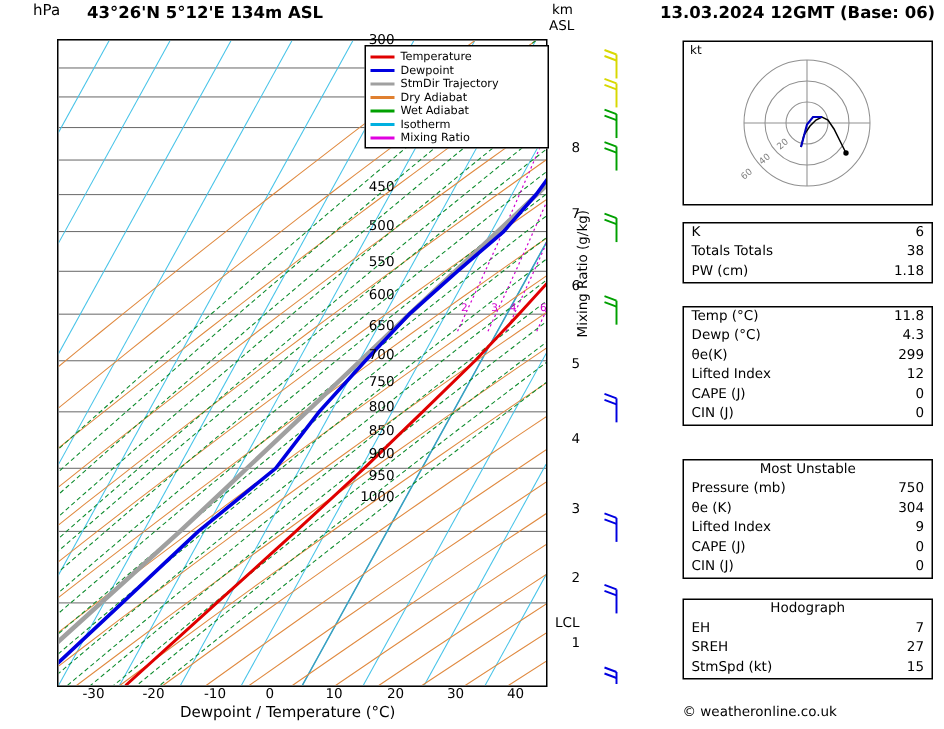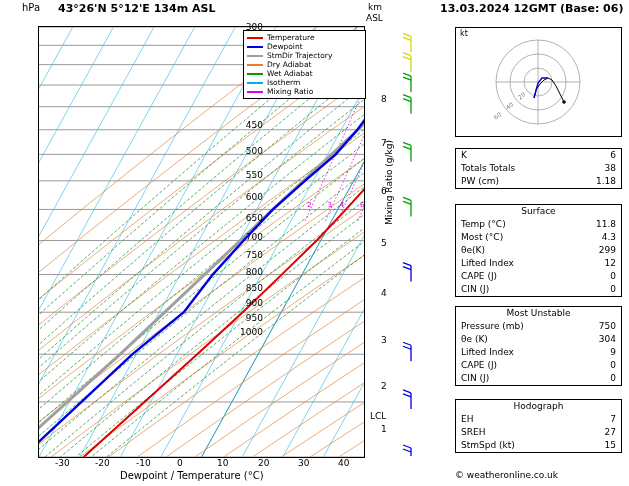--- a/index.html
+++ b/index.html
@@ -249,27 +249,26 @@
     <span>Totals Totals</span>
     <span>38</span>
   </div>
   <div class="trow">
     <span>PW (cm)</span>
     <span>1.18</span>
   </div>
 </div>
 
 <div class="tbl" id="tbl-surface">
-  <div class="thead">Surface</div>
   <div class="trow">
     <span>Temp (°C)</span>
     <span>11.8</span>
   </div>
   <div class="trow">
-    <span>Most (°C)</span>
+    <span>Dewp (°C)</span>
     <span>4.3</span>
   </div>
   <div class="trow">
     <span>θe(K)</span>
     <span>299</span>
   </div>
   <div class="trow">
     <span>Lifted Index</span>
     <span>12</span>
   </div>

